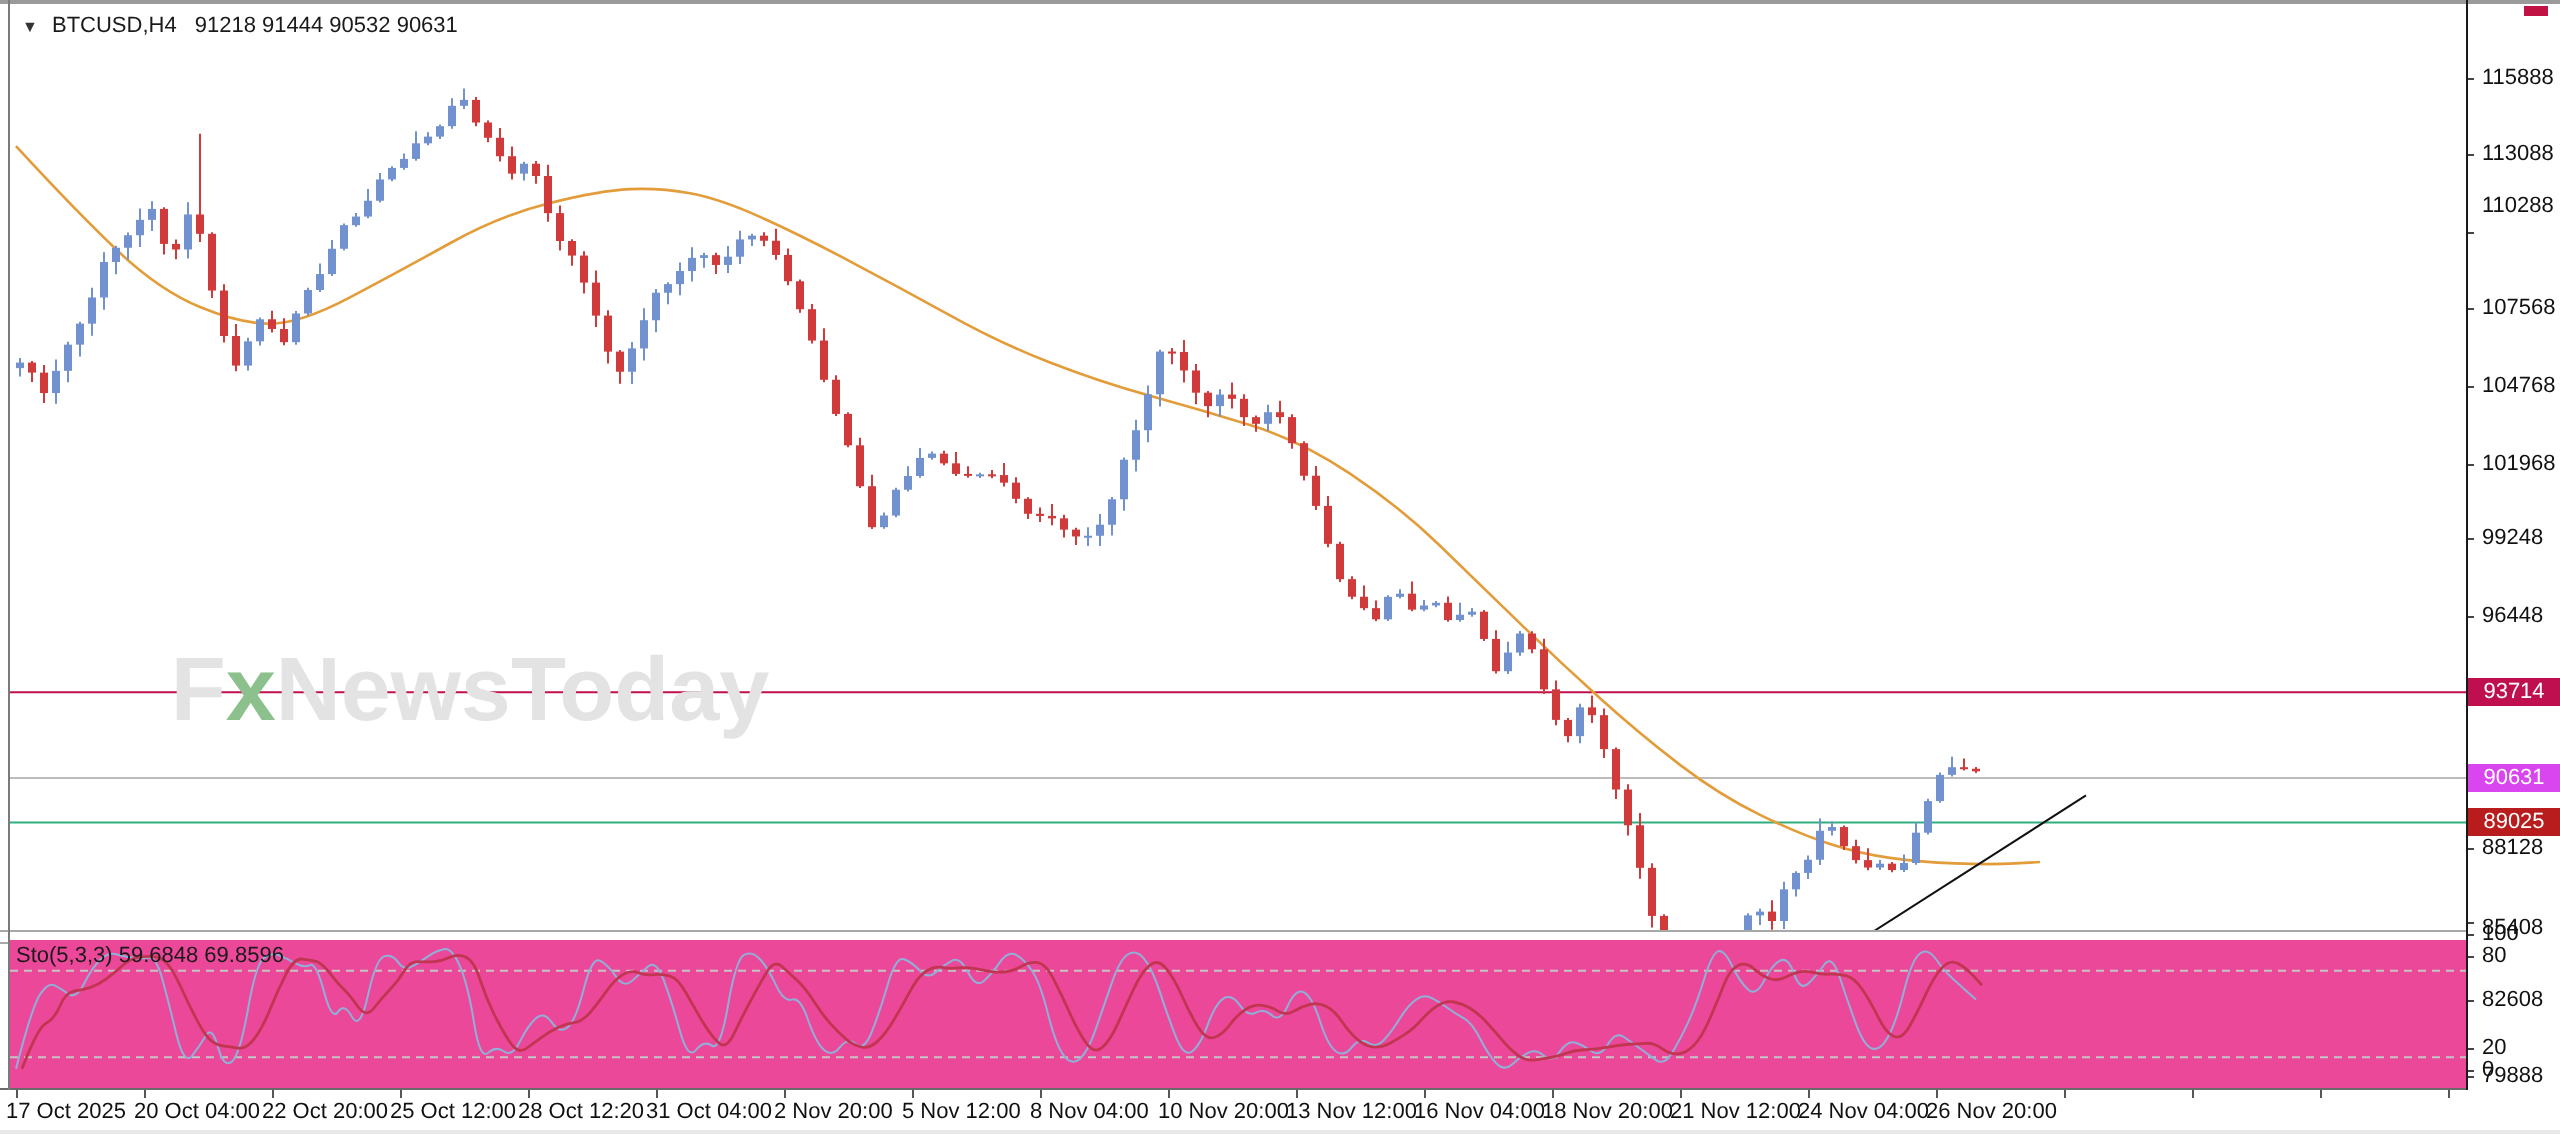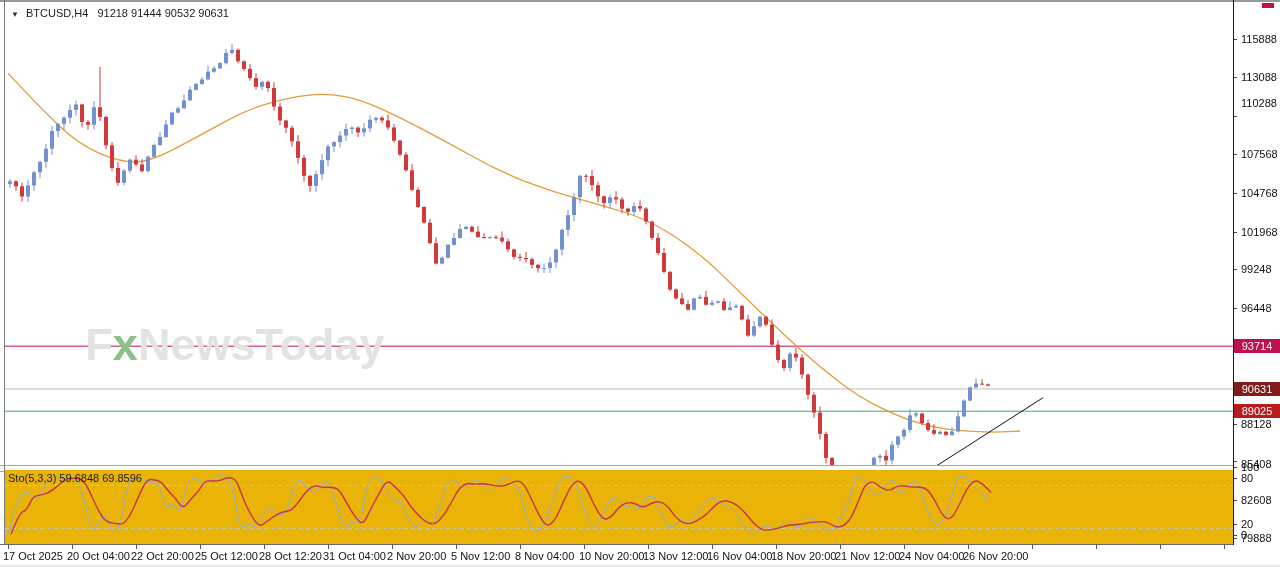--- a/index.html
+++ b/index.html
@@ -4,21 +4,21 @@
 <style>
   html,body{margin:0;padding:0;background:#fff;}
   .win{position:relative;width:1280px;height:567px;background:#fff;overflow:hidden;
        font-family:"Liberation Sans","DejaVu Sans",sans-serif;}
   .top-border{position:absolute;left:0;top:0;width:1280px;height:2px;background:#9a9a9a;}
   .left-border{position:absolute;left:4px;top:0;width:1px;height:545px;background:#7a7a7a;}
   .axis-vline{position:absolute;left:1233px;top:0;width:1px;height:545px;background:#1a1a1a;}
   .main-panel{position:absolute;left:5px;top:2px;width:1228px;height:463px;background:#fff;}
   .splitter{position:absolute;left:0;top:465px;width:1233px;height:5px;background:#fff;
             border-top:1px solid #a8a8a8;border-bottom:1px solid #a8a8a8;}
-  .sto-panel{position:absolute;left:5px;top:470px;width:1228px;height:74px;background:#eab308;}
+  .sto-panel{position:absolute;left:5px;top:470px;width:1228px;height:74px;background:#ec4899;}
   .sto-bottom{position:absolute;left:0;top:544px;width:1233px;height:1px;background:#6a6a6a;}
   .time-axis{position:absolute;left:0;top:545px;width:1280px;height:22px;background:#fff;}
   .price-axis{position:absolute;left:1234px;top:0;width:46px;height:545px;background:#fff;}
   .bottom-strip{position:absolute;left:0;top:565px;width:1280px;height:2px;background:#e8e8e8;}
   .symbol-label{position:absolute;left:6px;top:5px;font-size:11px;color:#1a1a1a;white-space:nowrap;}
   .symbol-label .tri{font-size:8px;color:#333;margin-right:4px;}
   .sto-label{position:absolute;left:3px;top:2px;font-size:11px;color:#1a1a1a;white-space:nowrap;}
   .tick-label{position:absolute;left:7px;font-size:11px;color:#111;white-space:nowrap;}
   .tick-dash{position:absolute;left:-1px;width:4px;height:1px;background:#444;}
   .price-tag{position:absolute;left:0px;width:46px;height:14px;line-height:14px;
@@ -456,21 +456,21 @@
       <div class="tick-label" style="top: 302.252px;">96448</div>
       <div class="tick-dash" style="top: 423.678px;"></div>
       <div class="tick-label" style="top: 417.678px;">88128</div>
       <div class="tick-dash" style="top: 461.413px;"></div>
       <div class="tick-label" style="top: 458px;">85408</div>
       <div class="tick-dash" style="top: 500.259px;"></div>
       <div class="tick-label" style="top: 494.259px;">82608</div>
       <div class="tick-dash" style="top: 537.994px;"></div>
       <div class="tick-label" style="top: 531.994px;">79888</div>
       <div class="price-tag" style="top: 339.181px; background: rgb(192, 15, 78);">93714</div>
-      <div class="price-tag" style="top: 381.953px; background: #7f1d1d;">90631</div>
+      <div class="price-tag" style="top: 381.953px; background: #d946ef;">90631</div>
       <div class="price-tag" style="top: 404.233px; background: #b91c1c;">89025</div>
       <div class="tick-dash" style="top: 467px;"></div>
       <div class="tick-label" style="top: 461px;">100</div>
       <div class="tick-dash" style="top: 478px;"></div>
       <div class="tick-label" style="top: 472px;">80</div>
       <div class="tick-dash" style="top: 524px;"></div>
       <div class="tick-label" style="top: 518px;">20</div>
       <div class="tick-dash" style="top: 535px;"></div>
       <div class="tick-label" style="top: 529px;">0</div>
     </div>

